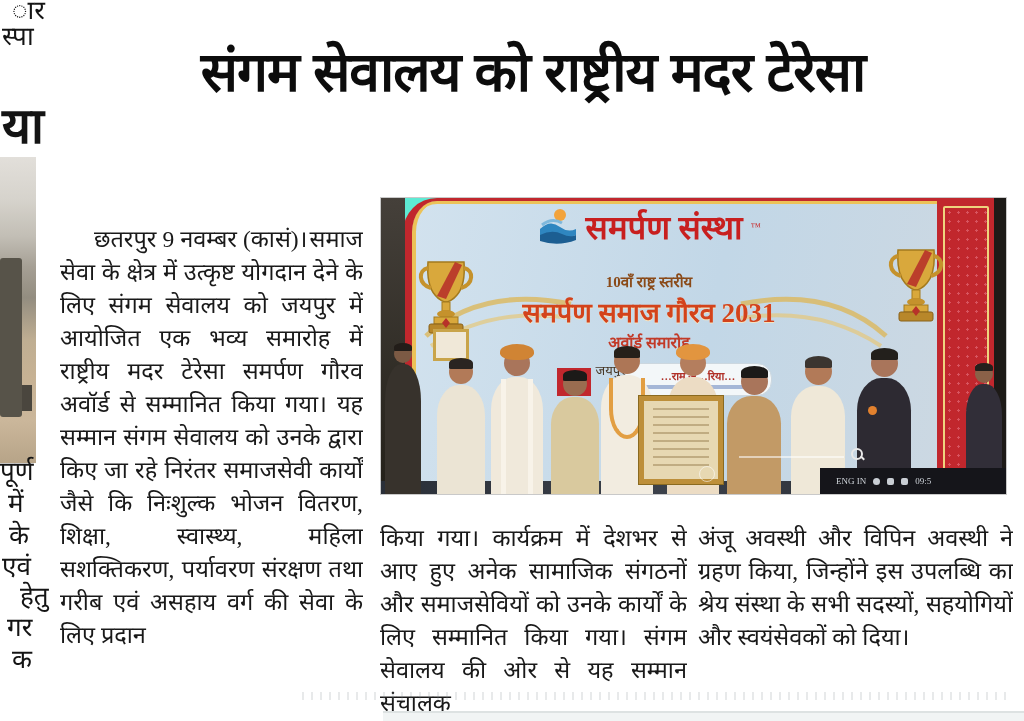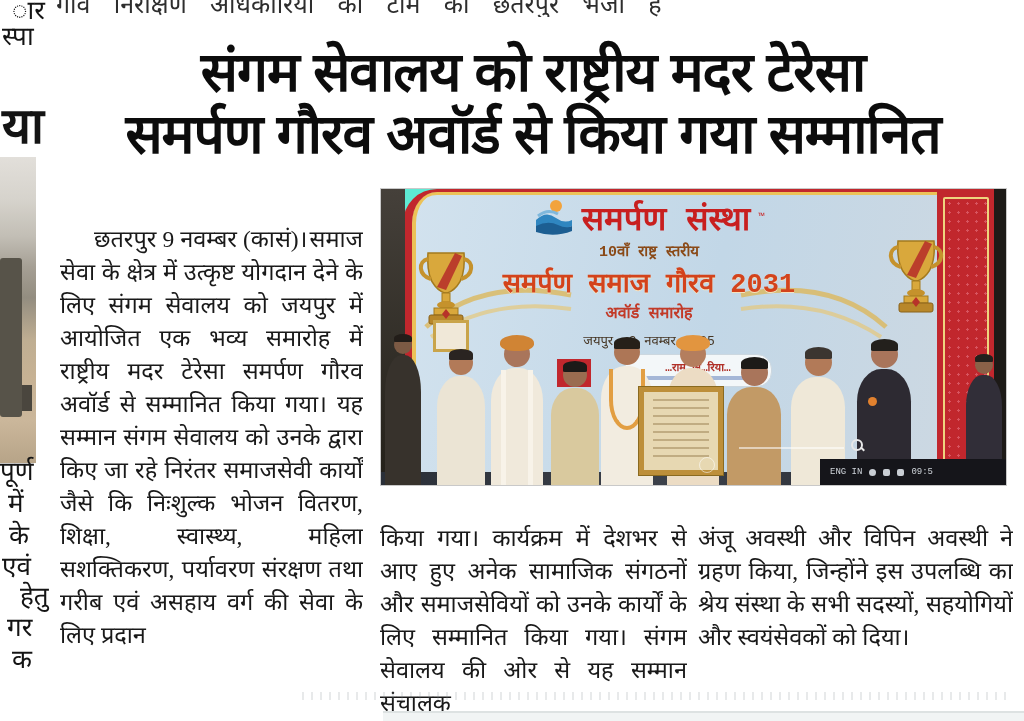--- a/index.html
+++ b/index.html
@@ -35,41 +35,41 @@
     font-size:55px;line-height:62px;letter-spacing:-1px;margin:1px;white-space:nowrap;}
 
   
   .col{position:absolute;font-size:23.5px;line-height:33px;text-align:justify;color:#191919;overflow:hidden;}
   .col1{left:60px;top:199px;width:303px;height:497px;text-indent:34px;}
   .col1 b{font-weight:400;margin-right:2px;}
   .col2{left:380px;top:498px;width:307px;height:200px;text-indent:0;}
   .col3{left:698px;top:498px;width:315px;height:200px;}
 
   
-  .photo{position:absolute;left:380px;top:188px;width:625px;height:296px;overflow:hidden;
-    background:#5eead4;border:1px solid #c9c9c9;font-family:Liberation Mono, monospace;}
+  .photo{position:absolute;left:380px;top:197px;width:625px;height:296px;overflow:hidden;
+    background:#5eead4;border:1px solid #c9c9c9;font-family:Liberation Serif, serif;}
   .left-dark{position:absolute;left:0;top:0;width:24px;height:100%;
     background:linear-gradient(180deg,#45403a,#232019);}
   .banner{position:absolute;left:22px;top:0;width:532px;height:100%;
     background:linear-gradient(100deg,#d2e2ee,#c2d7e7 55%,#ccd8e2);
     border-left:9px solid #c1272d;border-top:3px solid #c1272d;border-radius:34px 0 0 10px;
     box-shadow:inset 4px 0 0 #ecc258,inset 0 3px 0 #ecc258;}
   .red-panel{position:absolute;right:11px;top:0;width:58px;height:100%;background:#c1272d;}
   .red-panel::after{content:'';position:absolute;inset:8px 6px;border:2px solid #eed47e;border-radius:2px;
     background:radial-gradient(#d85560 1px,transparent 1.4px);background-size:9px 9px;}
   .edge-dark{position:absolute;right:0;top:0;width:12px;height:100%;background:#1d1a17;}
   .floor{position:absolute;left:0;bottom:0;width:100%;height:13px;
     background:linear-gradient(90deg,#2a2f38,#3c414a 45%,#23262e);}
 
   .banner-content{position:absolute;left:62px;top:6px;width:412px;text-align:center;z-index:3;}
   .logo-row{display:flex;align-items:center;justify-content:center;gap:8px;}
   .org-name{font-size:33px;font-weight:800;color:#c81f1f;letter-spacing:0;}
   .org-tm{font-size:10px;color:#c81f1f;vertical-align:top;}
   .tagline{font-size:10.5px;color:#c43030;margin-top:2px;letter-spacing:.4px;}
-  .evt1{font-size:15px;font-weight:700;color:#8a4a18;margin-top:0;}
+  .evt1{font-size:15px;font-weight:700;color:#8a4a18;margin-top:22px;}
   .evt2{font-size:27px;font-weight:800;color:#d3431c;margin-top:2px;text-shadow:0 1px 0 #f4e3c0;}
   .evt3{font-size:16px;font-weight:700;color:#c23a28;margin-top:1px;}
   .evt-date{font-size:13px;color:#453523;margin-top:8px;}
   .wings{position:absolute;left:40px;top:78px;z-index:2;}
 
   .trophy{position:absolute;z-index:3;}
   .trophy-left{left:36px;top:58px;}
   .trophy-right{left:506px;top:46px;}
 
   .mini-frame{position:absolute;left:52px;top:131px;width:30px;height:26px;border:3px solid #c9a44a;
@@ -93,21 +93,21 @@
   .garland{width:55%;height:48%;border:4px solid;border-top:none;border-radius:0 0 50% 50%;
     margin:3px auto 0;opacity:.95;}
   .badge{position:absolute;width:9px;height:9px;border-radius:50%;left:20%;top:24%;}
 
   .certificate{position:absolute;left:258px;top:198px;width:74px;height:78px;background:#e7d8b2;
     border:5px solid #bd8f3a;box-shadow:0 0 0 1px #8a6a20;z-index:5;}
   .certificate::after{content:'';position:absolute;inset:7px 9px;
     background:repeating-linear-gradient(180deg,rgba(120,90,40,.35) 0 2px,transparent 2px 8px);}
 
   .photo-bottom-dark{position:absolute;right:0;bottom:0;width:186px;height:26px;background:#15151a;
-    display:flex;align-items:center;gap:7px;padding-left:10px;box-sizing:border-box;z-index:6;
+    display:flex;align-items:center;gap:7px;padding-left:16px;box-sizing:border-box;z-index:6;
     color:#cfd4da;font-size:9px;}
   .tb-ico{width:7px;height:7px;background:#c9ced4;display:inline-block;border-radius:2px;}
   .tb-ico.rd{border-radius:50%;}
   .seek{position:absolute;left:358px;top:258px;width:105px;height:2px;background:rgba(255,255,255,.55);z-index:6;}
   .mag{position:absolute;left:470px;top:250px;width:8px;height:8px;border:2px solid #e9e9e9;
     border-radius:50%;z-index:6;}
   .mag::after{content:'';position:absolute;left:7px;top:7px;width:5px;height:2px;background:#e9e9e9;
     transform:rotate(45deg);}
   .pbtn{position:absolute;left:318px;top:268px;width:14px;height:14px;border:1.5px solid rgba(255,255,255,.55);
     border-radius:50%;z-index:6;}
@@ -116,37 +116,34 @@
   .bleed-row{position:absolute;left:302px;top:692px;width:708px;height:8px;opacity:.45;
     background:repeating-linear-gradient(90deg,rgba(120,130,135,.38) 0 2px,transparent 2px 9px);}
   .bottom-band{position:absolute;left:383px;top:711px;width:641px;height:10px;background:#f1f4f4;
     border-top:2px solid #dde2e2;}
 </style>
 </head>
 <body>
 
 <div class="page">
 
-  <div class="top-strip">
-    <span>गांव निरीक्षण अधिकारियों की टीम को छतरपुर भेजा है</span>
-  </div>
 
   <span class="frag fr0">ार</span>
   <span class="frag fr1">स्पा</span>
   <span class="frag fr2">या</span>
   <div class="left-photo-frag"></div>
   <span class="frag fr3">पूर्ण</span>
   <span class="frag fr4">में</span>
   <span class="frag fr5">के</span>
   <span class="frag fr6">एवं</span>
   <span class="frag fr7">हेतु</span>
   <span class="frag fr8">गर</span>
   <span class="frag fr9">क</span>
 
-  <h1 class="headline"><span>संगम सेवालय को राष्ट्रीय मदर टेरेसा</span><br><span>समर्पण गौरव अवॉर्ड से किया गया सम्मानित</span></h1>
+  <h1 class="headline"><span>संगम सेवालय को राष्ट्रीय मदर टेरेसा</span><br></h1>
 
   <p class="col col1"><b>छतरपुर 9 नवम्बर (कासं)।</b><span>समाज सेवा के क्षेत्र में उत्कृष्ट योगदान देने के लिए संगम सेवालय को जयपुर में आयोजित एक भव्य समारोह में राष्ट्रीय मदर टेरेसा समर्पण गौरव अवॉर्ड से सम्मानित किया गया। यह सम्मान संगम सेवालय को उनके द्वारा किए जा रहे निरंतर समाजसेवी कार्यों जैसे कि निःशुल्क भोजन वितरण, शिक्षा, स्वास्थ्य, महिला सशक्तिकरण, पर्यावरण संरक्षण तथा गरीब एवं असहाय वर्ग की सेवा के लिए प्रदान</span></p>
 
   <div class="photo">
     <div class="banner"></div>
     <div class="left-dark"></div>
 
     <svg class="wings" width="470" height="80" viewBox="0 0 470 80">
       <path d="M5 60 Q60 10 150 28" stroke="#dcb85c" stroke-width="5" fill="none" opacity=".8"></path>
       <path d="M10 70 Q70 30 150 42" stroke="#e6c87a" stroke-width="4" fill="none" opacity=".7"></path>

